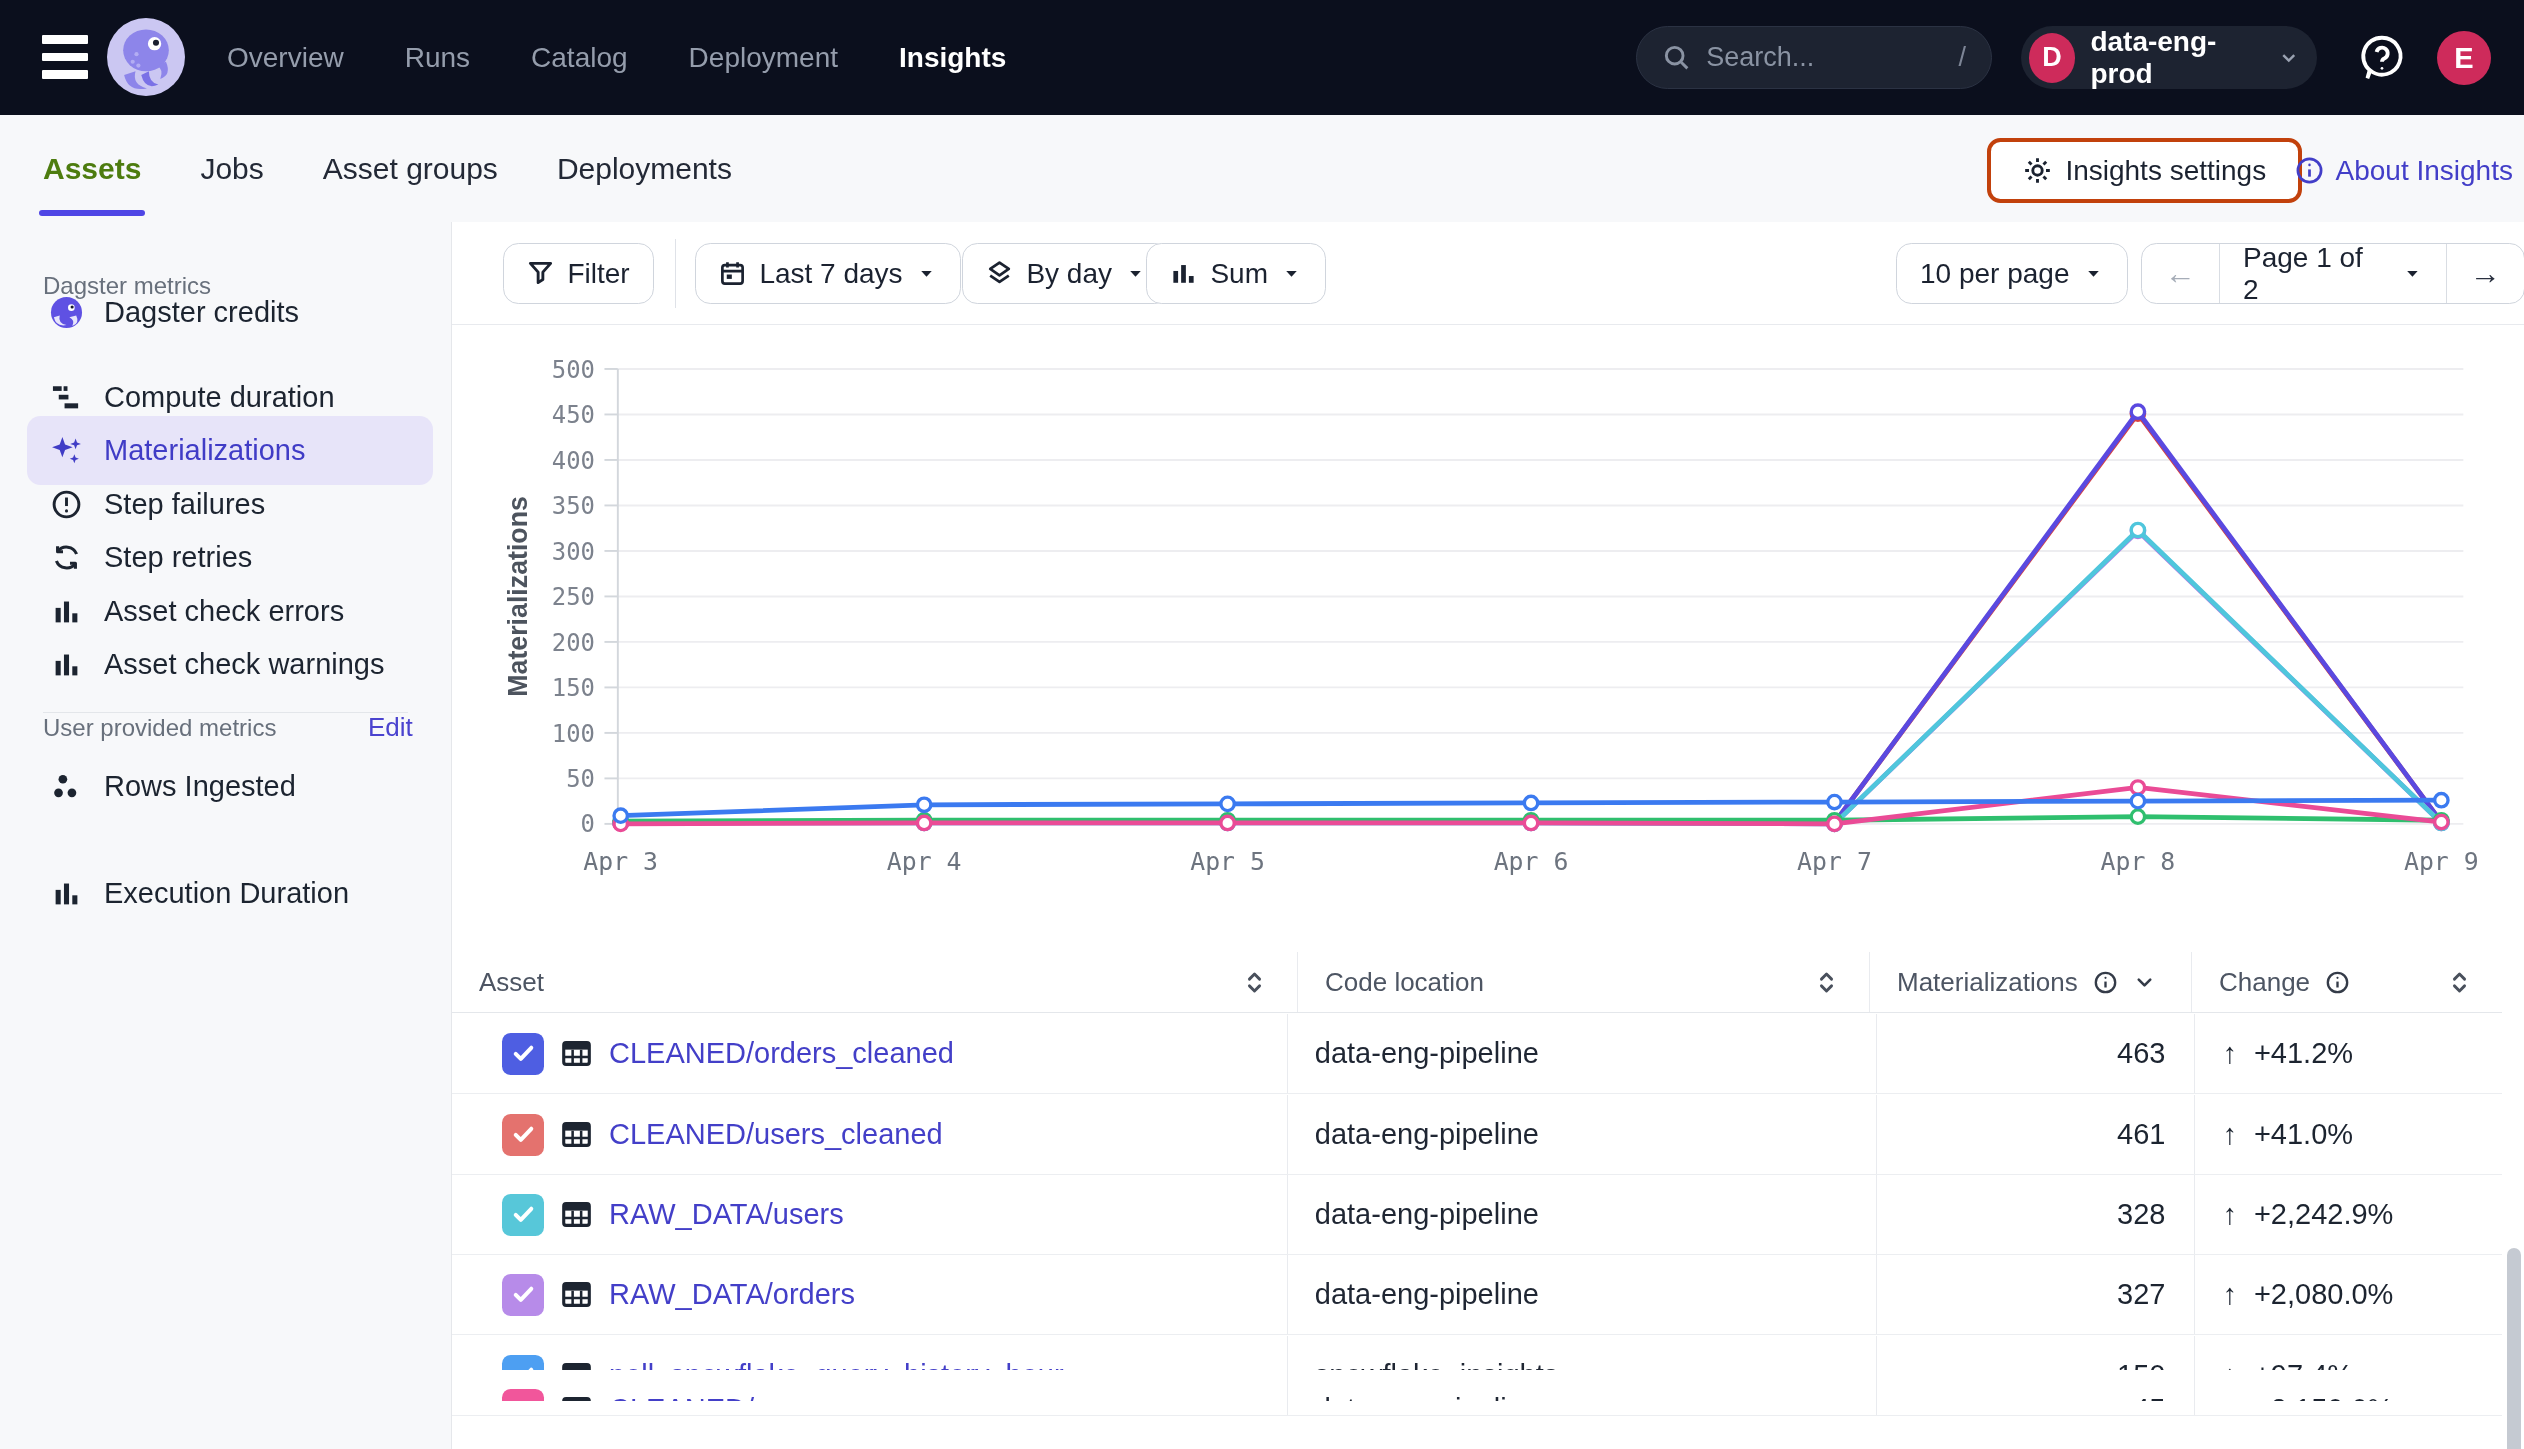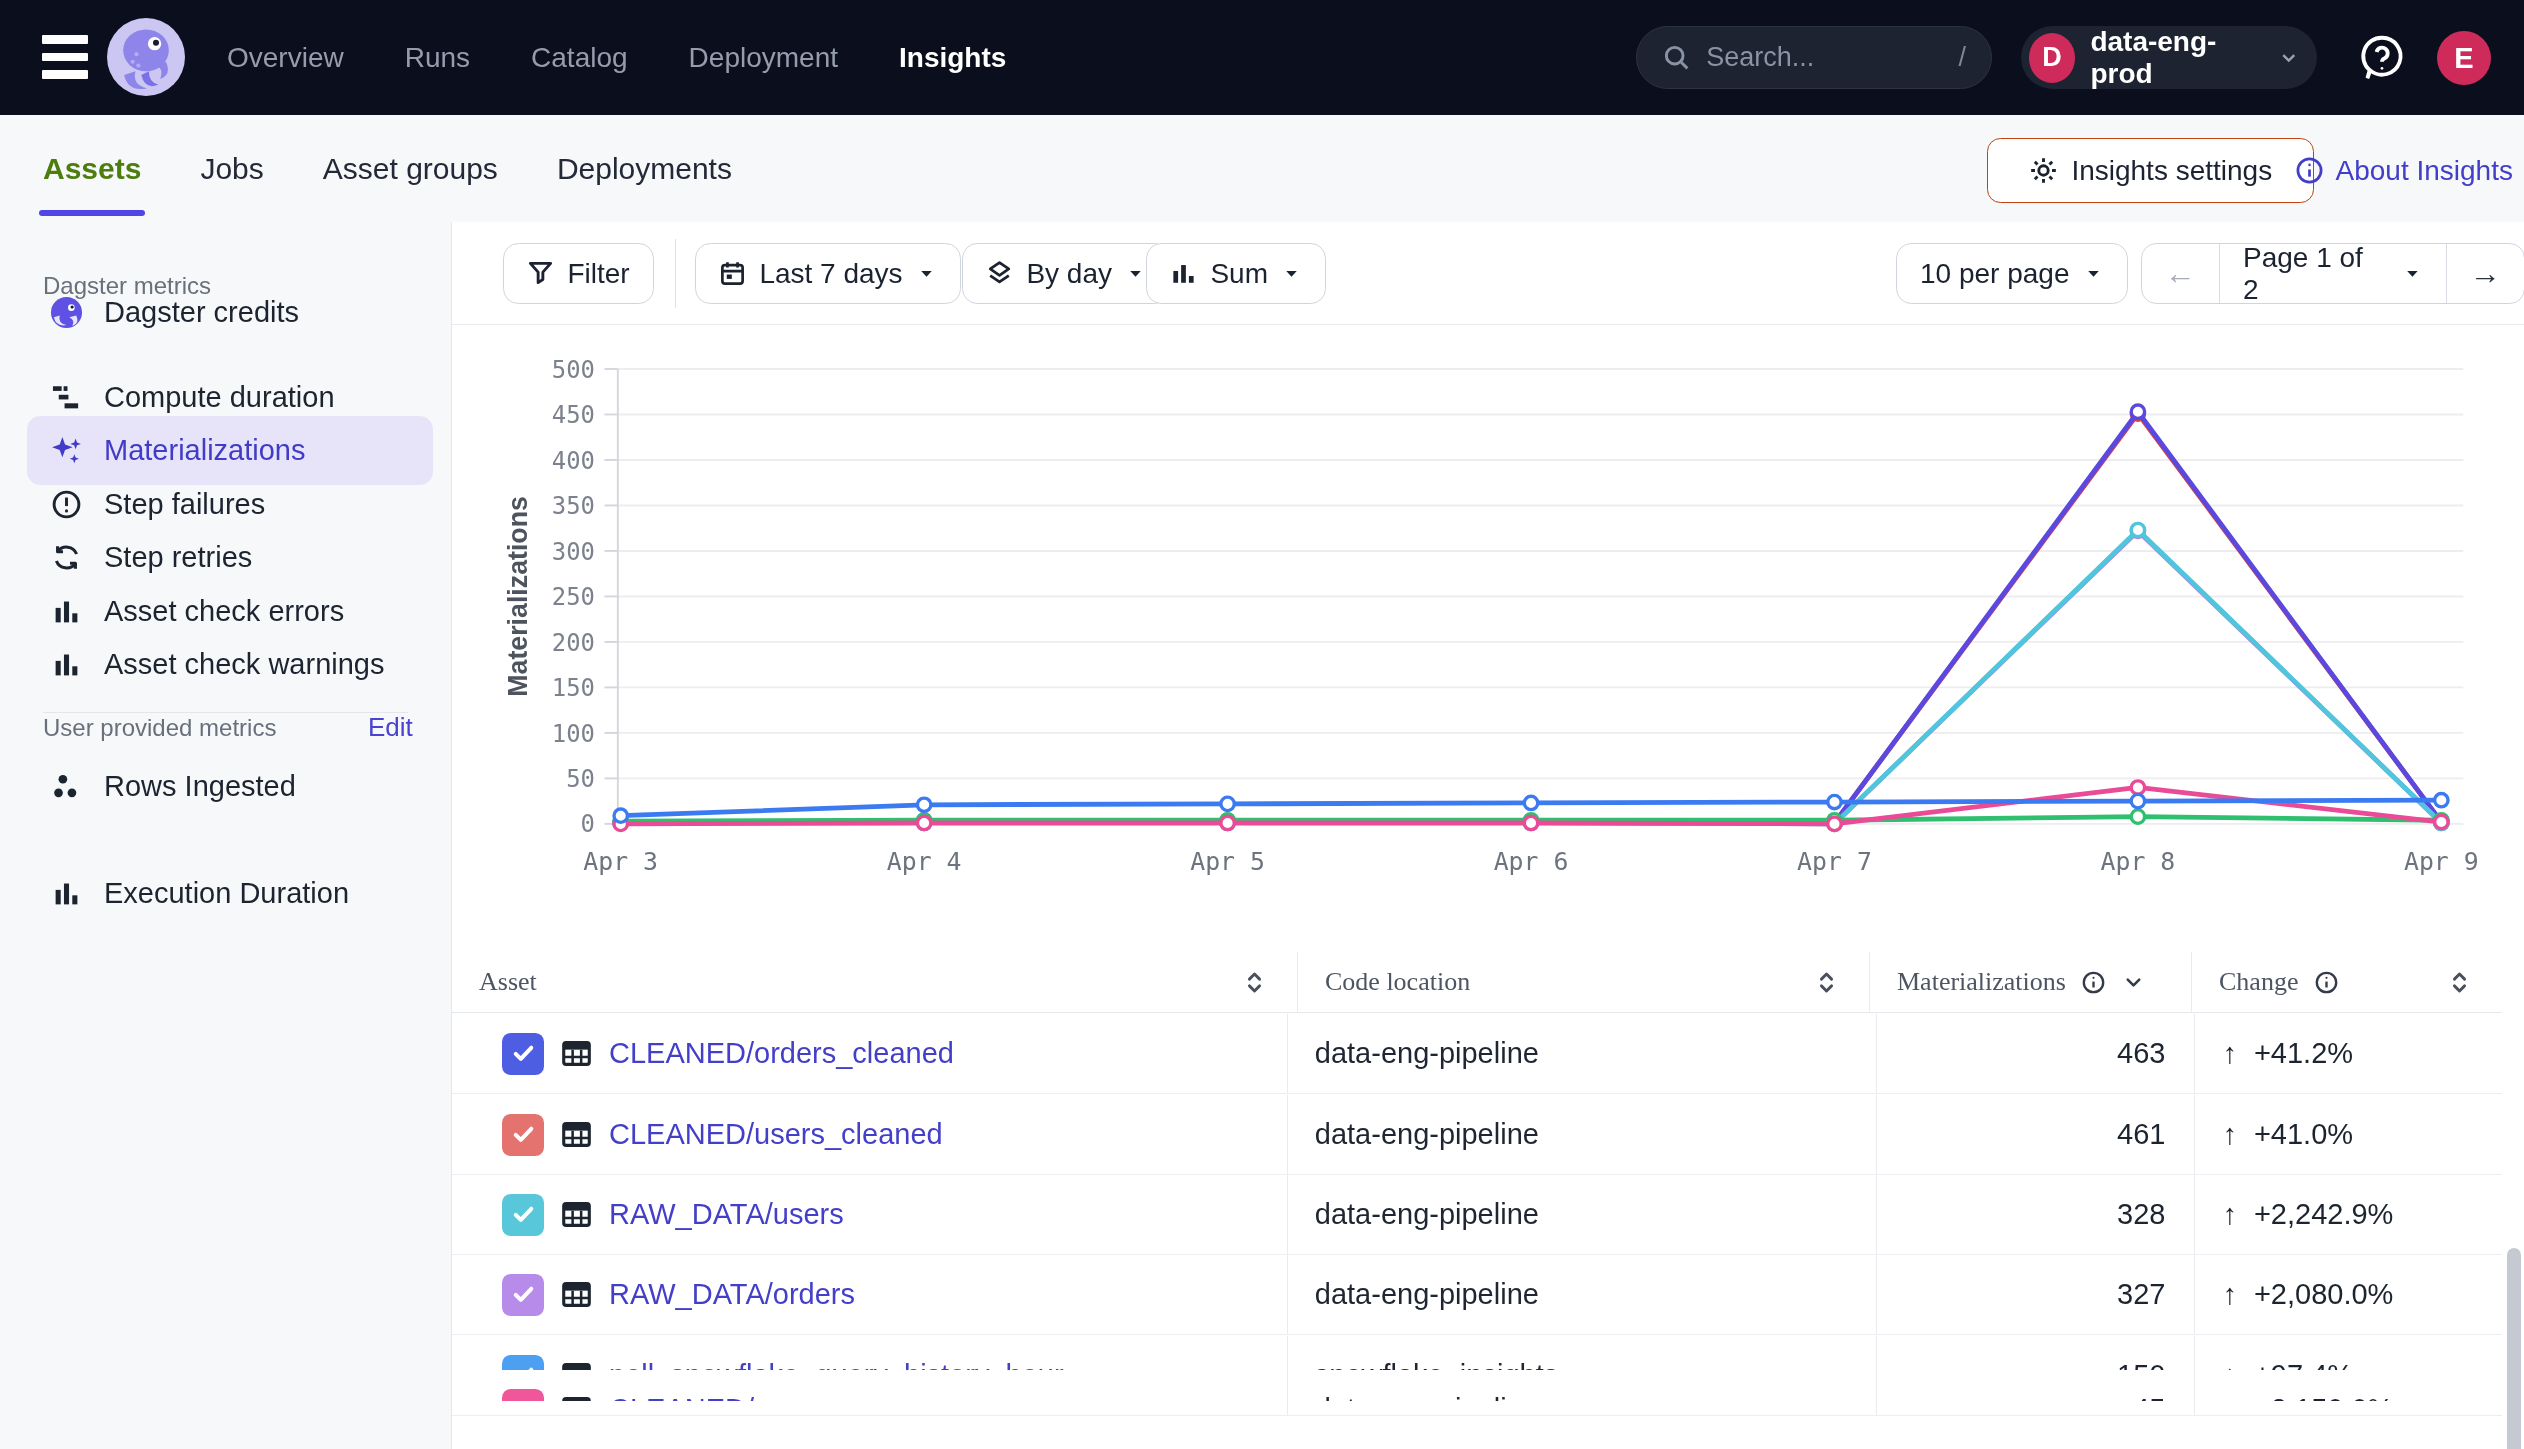--- a/index.html
+++ b/index.html
@@ -22,21 +22,21 @@
   .deployname { color:#fff; font-size:28px; font-weight:600; margin:0 13.4px 0 15.3px; }
   .helpbtn { position:absolute; left:2355px; top:31px; width:54px; height:54px; color:#fff; cursor:pointer; }
   .avatar { position:absolute; left:2437px; top:31px; width:54px; height:54px; border-radius:50%; background:#ce2b5b; color:#fff; font-size:29px; font-weight:600; display:flex; align-items:center; justify-content:center; cursor:pointer; }
 
   
   .tabstrip { position:absolute; left:0; top:115px; width:2525px; height:107px; background:#f7f8fa; }
   .tabs { position:absolute; left:43px; top:0; height:107px; display:flex; gap:59px; align-items:center; }
   .tab { font-size:30px; color:#232936; font-weight:500; cursor:pointer; position:relative; height:107px; display:flex; align-items:center; }
   .tab.active { color:#4d7c0f; font-weight:600; }
   .tab.active::after { content:""; position:absolute; left:-3.8px; right:-3.8px; bottom:5.7px; height:6.7px; background:#4f46e5; border-radius:3.8px; }
-  .settings-btn { position:absolute; left:1987px; top:138px; height:65px; background:#fff; border:1px solid #c2410c; border-radius:13.4px; display:flex; align-items:center; gap:13.4px; padding:0 41px; font-size:28px; color:#1b2230; cursor:pointer; }
+  .settings-btn { position:absolute; left:1987px; top:138px; height:65px; background:#fff; border:4px solid #c2410c; border-radius:13.4px; display:flex; align-items:center; gap:13.4px; padding:0 32px; font-size:28px; color:#1b2230; cursor:pointer; }
   .about-link { position:absolute; left:2295px; top:138px; height:65px; display:flex; align-items:center; gap:11.5px; color:#423ec8; font-size:28px; cursor:pointer; }
 
   
   .sidebar { position:absolute; left:0; top:222px; width:451px; height:1228px; background:#f7f8fa; }
   .side-label { position:absolute; left:43px; font-size:24px; color:#68707c; }
   .side-item { position:absolute; left:27px; width:406px; height:69px; border-radius:13.4px; display:flex; align-items:center; gap:21px; padding:0 0 0 23px; font-size:29px; color:#1c2430; cursor:pointer; }
   .side-item.selected { background:#e7e4f9; color:#403cc6; }
   .side-item .sicon { width:33px; height:33px; flex:0 0 33px; display:flex; align-items:center; justify-content:center; }
   .side-divider { position:absolute; left:43px; width:365px; height:1px; background:#e3e6ea; }
   .edit-link { position:absolute; left:368px; font-size:26px; color:#4a43cf; cursor:pointer; }
@@ -51,21 +51,21 @@
   .pager .seg { display:flex; align-items:center; justify-content:center; padding:0 23px; font-size:28px; color:#1b2230; cursor:pointer; }
   .pager .seg + .seg { border-left:1px solid #d9dde3; }
   .arrow-dis { color:#a6adb8; font-size:31px; }
   .arrow-en { color:#2a3140; font-size:31px; }
 
   
   #chart-svg { position:absolute; left:0; top:103px; }
 
   
   .tablewrap { position:absolute; left:0; top:730px; width:2073px; height:498px; }
-  .thead { position:absolute; left:0; top:0; width:2050px; height:61px; border-bottom:1px solid #e4e7eb; display:flex;font-family:Liberation Serif, serif; }
+  .thead { position:absolute; left:0; top:0; width:2050px; height:61px; border-bottom:1px solid #e4e7eb; display:flex; }
   .trow { position:absolute; left:0; width:2050px; height:80px; border-bottom:1px solid #eceef1; display:flex; background:#fff; }
   .col-a { width:845px; } .col-b { width:572px; } .col-c { width:322px; } .col-d { width:311px; }
   .cell { display:flex; align-items:center; padding:0 29px 0 27px; }
   .cell + .cell { border-left:1px solid #e9ebef; }
   .hcell { font-size:26px; color:#4d5563; cursor:pointer; }
   .asset-cell { gap:17px; padding-left:50px; }
   .cbox { width:42px; height:42px; border-radius:8.6px; display:flex; align-items:center; justify-content:center; flex:0 0 42px; cursor:pointer; }
   .asset-link { font-size:29px; color:#433fc8; cursor:pointer; }
   .loc-text { font-size:29px; color:#1f2633; }
   .num-cell { justify-content:flex-end; font-size:29px; color:#1c2430;margin-left:24px; }

